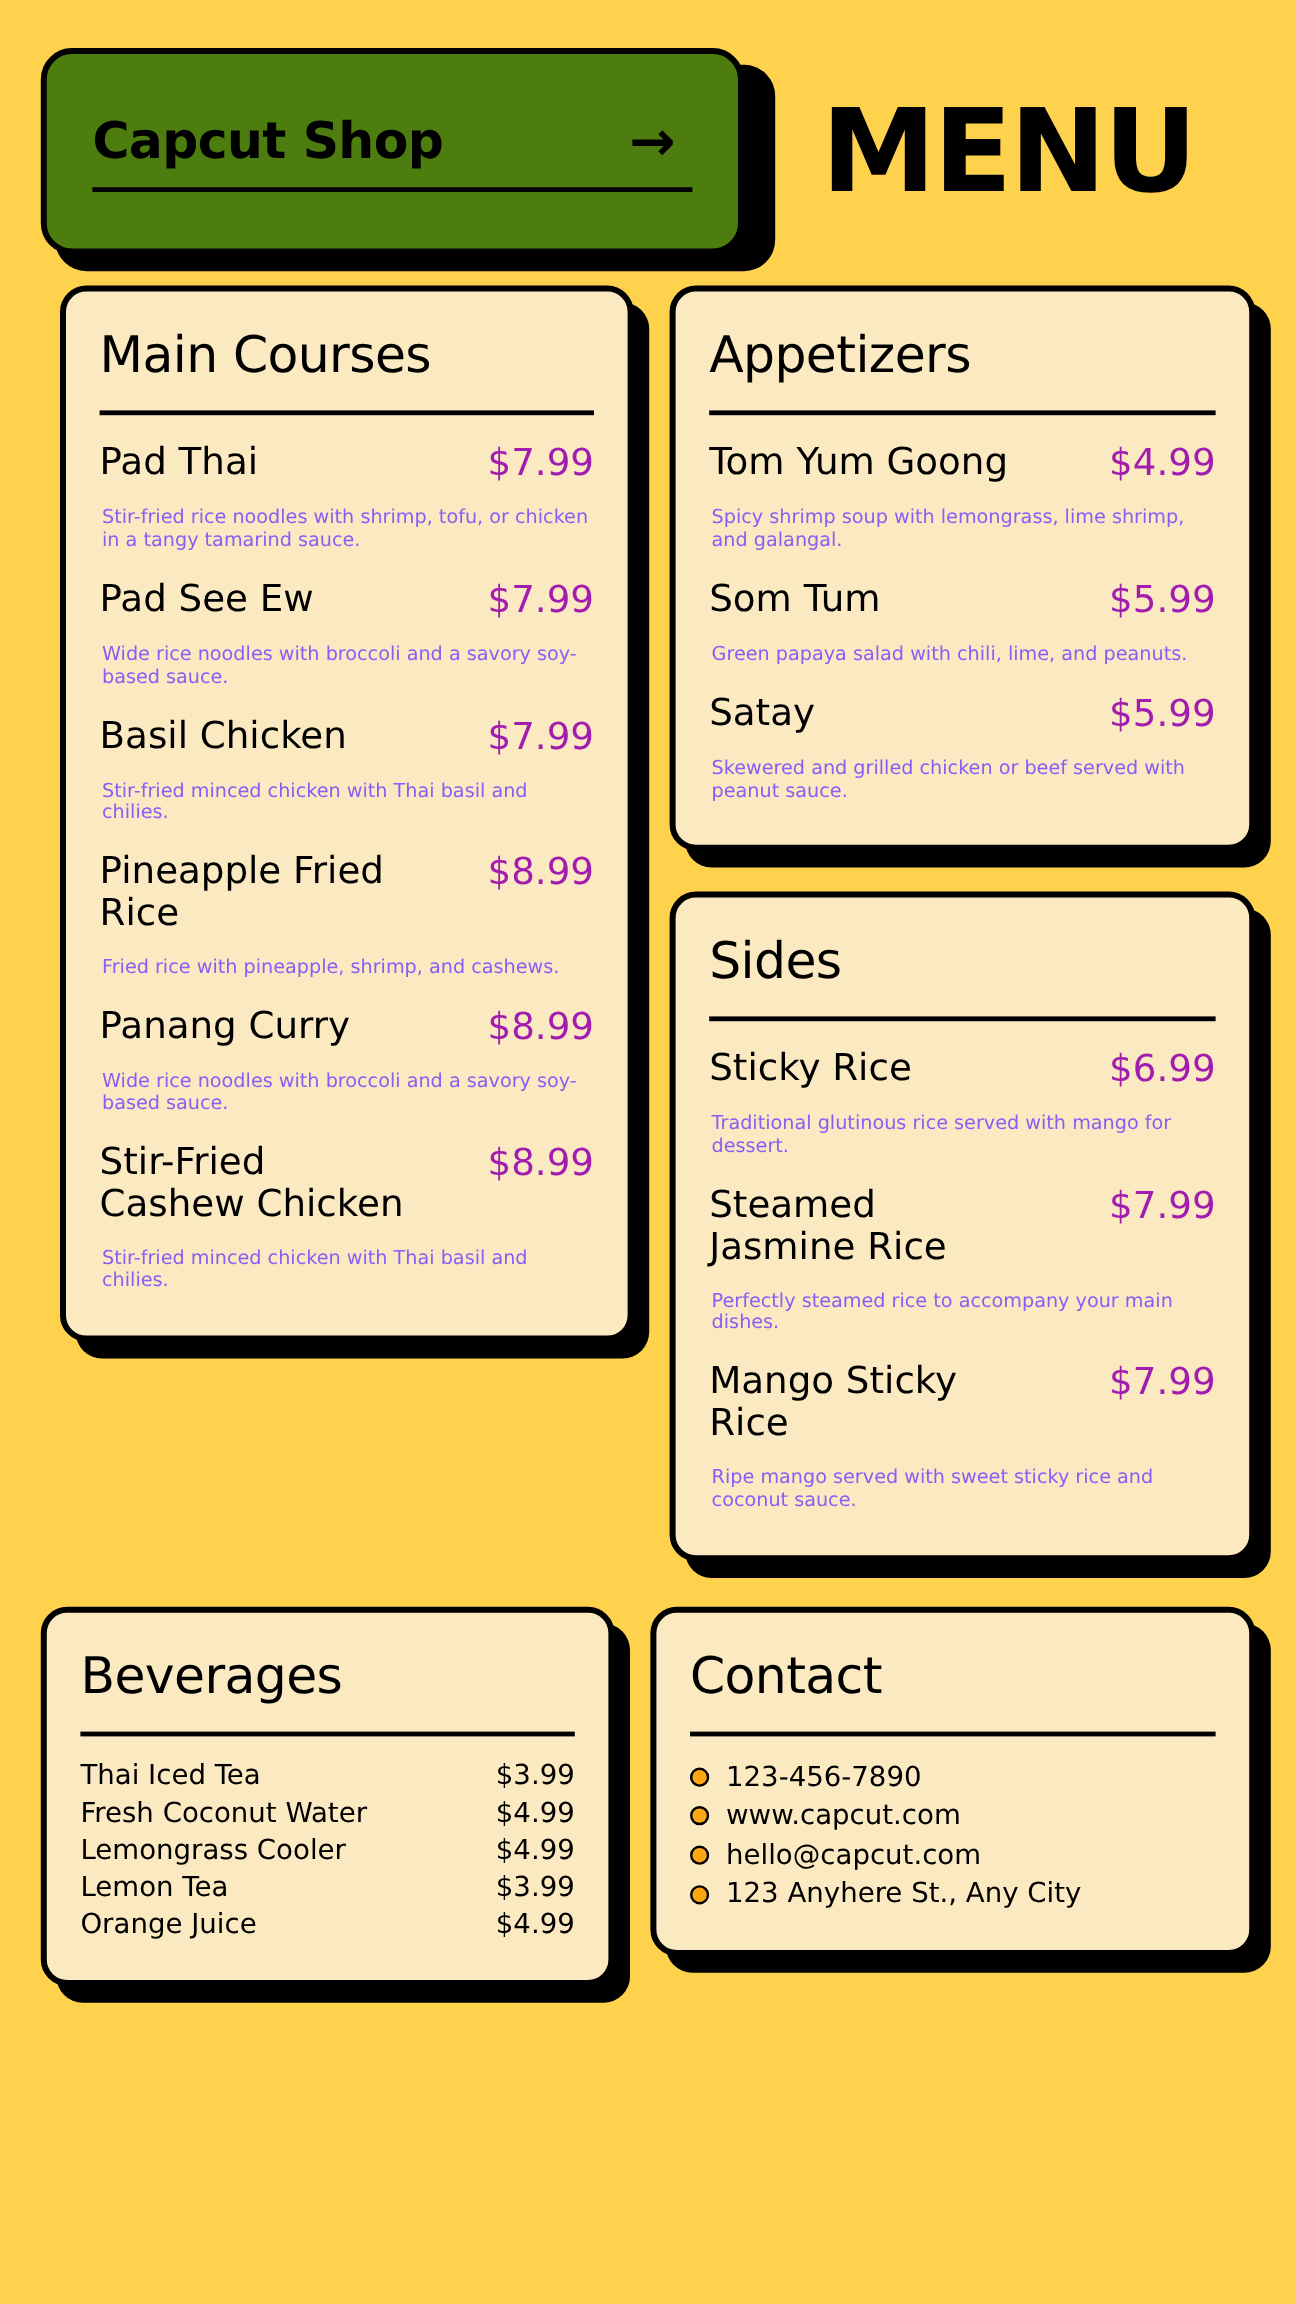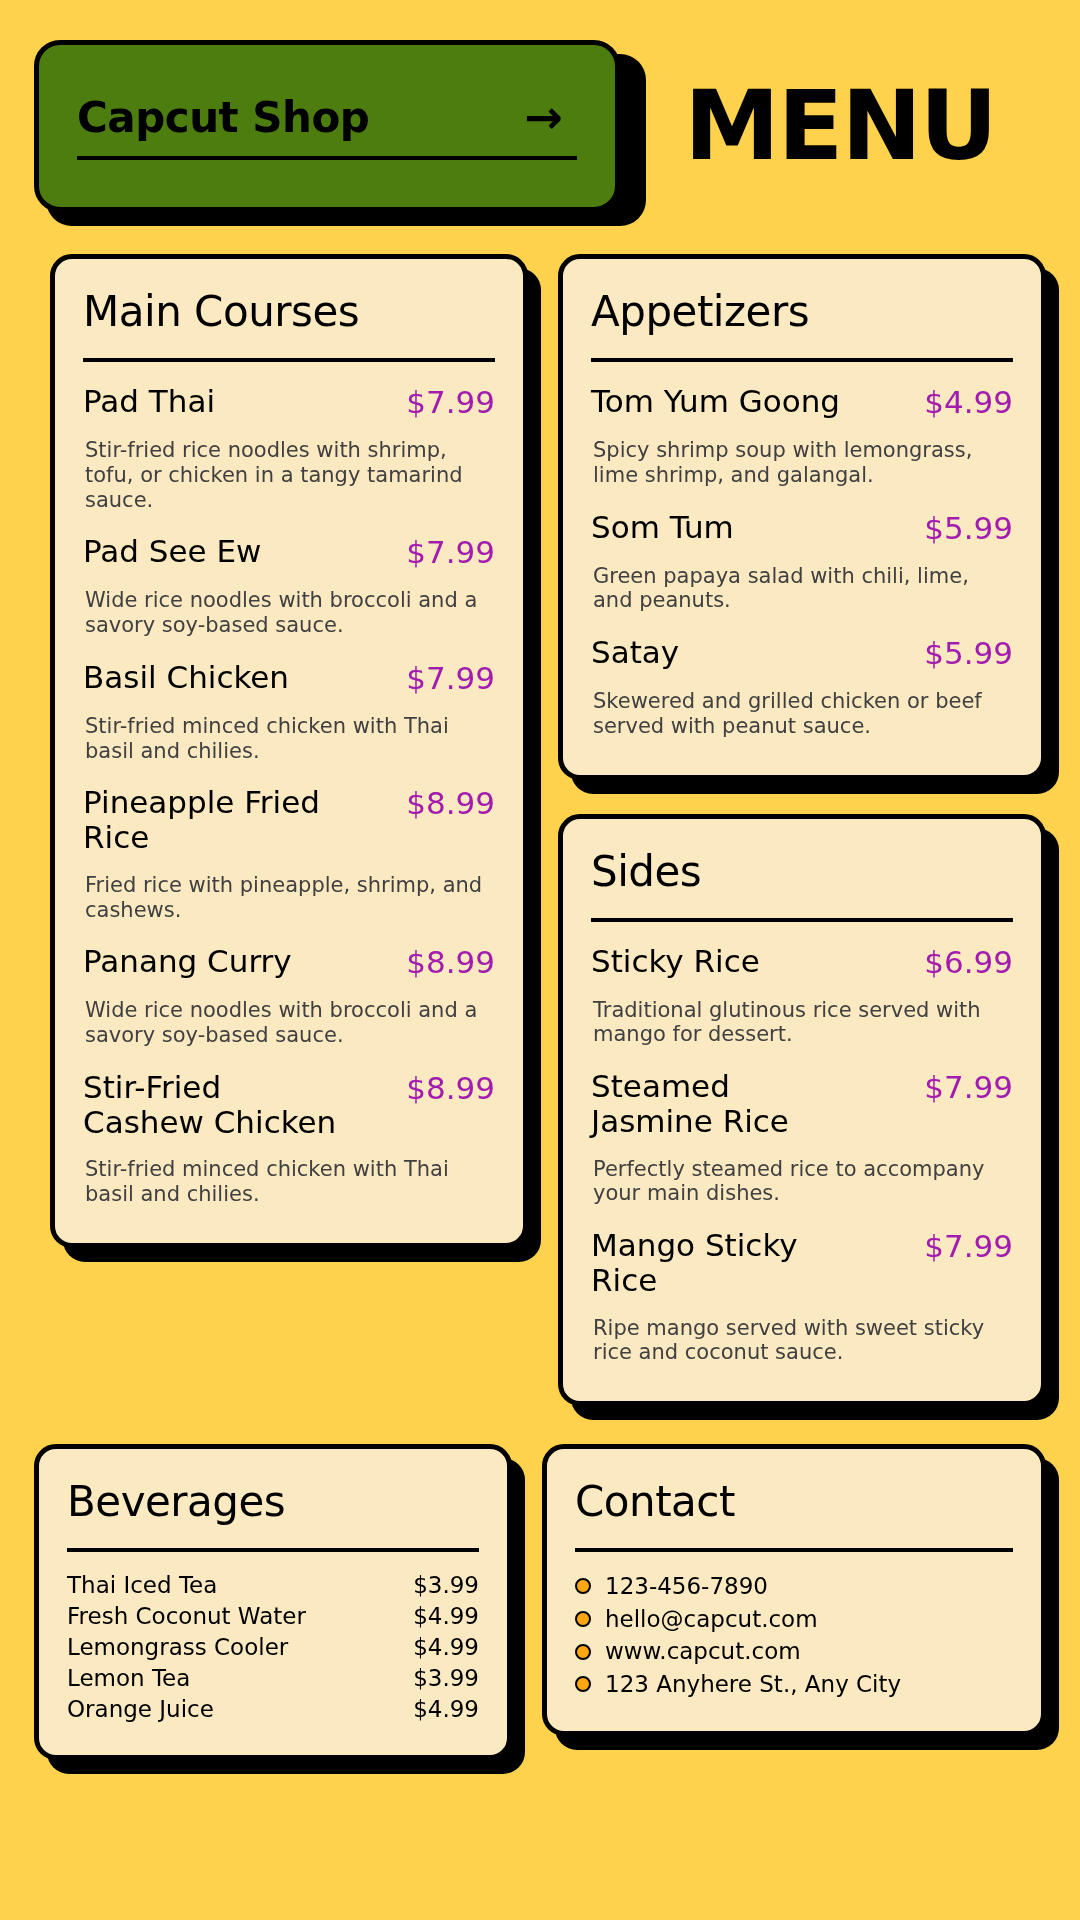--- a/index.html
+++ b/index.html
@@ -91,21 +91,21 @@
     line-height: 1;
     letter-spacing: -2px;
     color: #000;
     padding-top: 38px;
   }
 
   
   .columns {
     display: flex;
     gap: 30px;
-    margin-top: 24px;
+    margin-top: 8px;
     padding-left: 16px;
   }
   .col-left { width: 478px; }
   .col-right { flex: 1; }
 
   
   .card-wrap {
     position: relative;
     margin-bottom: 34px;
   }
@@ -151,22 +151,22 @@
     color: #000;
     line-height: 1.12;
     max-width: 62%;
   }
   .item-price {
     font-size: 31px;
     color: #a21caf;
     white-space: nowrap;
   }
   .item-desc {
-    font-size: 21px;
-    color: #404040;
+    font-size: 16px;
+    color: #8b5cf6;
     line-height: 1.18;
     margin-top: 18px;
     padding-left: 2px;
   }
 
   
   .bev-row {
     display: flex;
     justify-content: space-between;
     align-items: baseline;
@@ -392,25 +392,25 @@
         <div class="card">
           <div class="card-title">Contact</div>
           <div class="card-rule"></div>
 
           <div class="contact-row">
             <span class="bullet-icon"></span>
             <span>123-456-7890</span>
           </div>
           <div class="contact-row">
             <span class="bullet-icon"></span>
-            <span>hello@capcut.com</span>
+            <span>www.capcut.com</span>
           </div>
           <div class="contact-row">
             <span class="bullet-icon"></span>
-            <span>www.capcut.com</span>
+            <span>hello@capcut.com</span>
           </div>
           <div class="contact-row">
             <span class="bullet-icon"></span>
             <span>123 Anyhere St., Any City</span>
           </div>
 
         </div>
       </div>
     </div>
 

